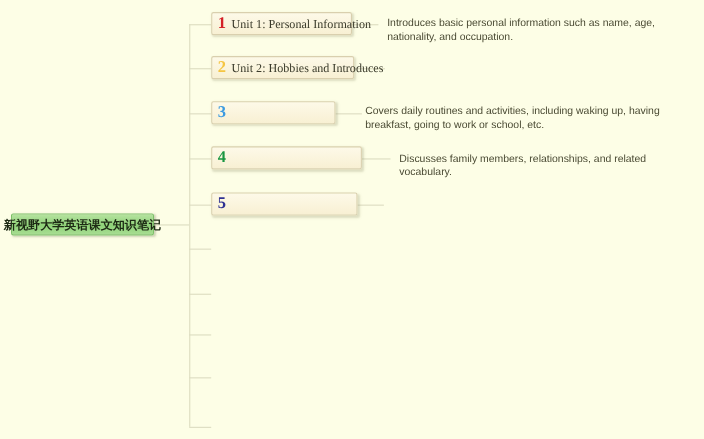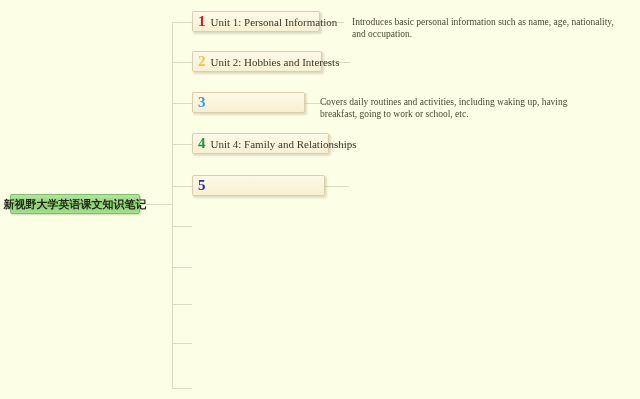--- a/index.html
+++ b/index.html
@@ -76,21 +76,21 @@
   }
   .unit-label {
     font-family: "Liberation Serif", serif;
     font-size: 11px;
     color: #3a3a2a;
   }
 
   
   .desc {
     position: absolute;
-    font-family: Liberation Serif, serif;
+    font-family: Liberation Sans, sans-serif;
     font-size: 9.5px;
     line-height: 12px;
     color: #4a4a33;
   }
 </style>
 </head>
 <body>
 
 <div id="canvas">
 
@@ -119,30 +119,30 @@
   <div class="line h" style="left:325px; top:186px; width:24px;"></div>
 
   <div class="unit-node" style="left:192px; top:11px; width:128px;">
     <span class="unit-num" style="color:#d42027;">1</span>
     <span class="unit-label">Unit 1: Personal Information</span>
   </div>
   <div class="desc" style="left:352px; top:16px; width:270px;">Introduces basic personal information such as name, age, nationality, and occupation.</div>
 
   <div class="unit-node" style="left:192px; top:51px; width:130px;">
     <span class="unit-num" style="color:#f5c542;">2</span>
-    <span class="unit-label">Unit 2: Hobbies and Interests</span>
+    <span class="unit-label">Unit 2: Hobbies and Introduces</span>
   </div>
 
   <div class="unit-node" style="left:192px; top:92px; width:113px;">
     <span class="unit-num" style="color:#3b9ae1;">3</span>
   </div>
-  <div class="desc" style="left:320px; top:96px; width:268px;">Covers daily routines and activities, including waking up, having breakfast, going to work or school, etc.</div>
+  <div class="desc" style="left:332px; top:96px; width:268px;">Covers daily routines and activities, including waking up, having breakfast, going to work or school, etc.</div>
 
   <div class="unit-node" style="left:192px; top:133px; width:137px;">
     <span class="unit-num" style="color:#1a9641;">4</span>
-    <span class="unit-label">Unit 4: Family and Relationships</span>
   </div>
+  <div class="desc" style="left:363px; top:139px; width:260px;">Discusses family members, relationships, and related vocabulary.</div>
 
   <div class="unit-node" style="left:192px; top:175px; width:133px;">
     <span class="unit-num" style="color:#2e3192;">5</span>
   </div>
 
 </div>
 
 </body></html>

